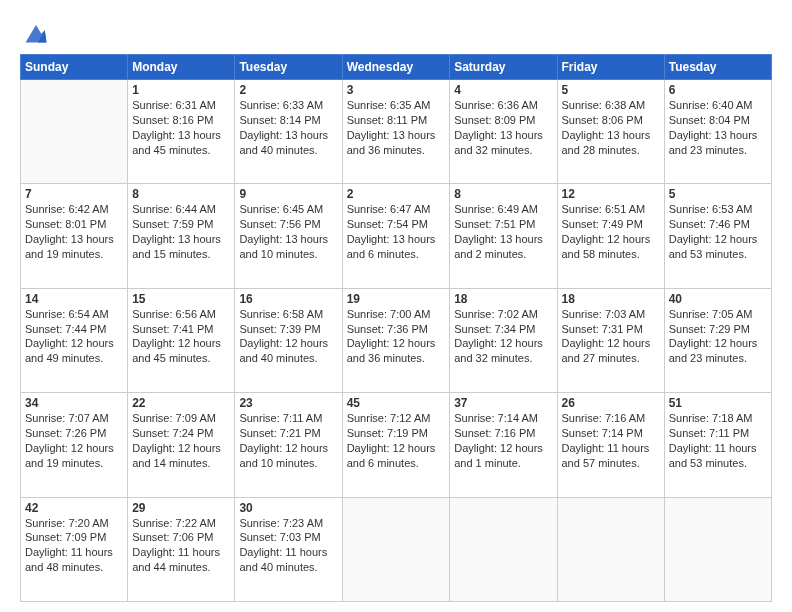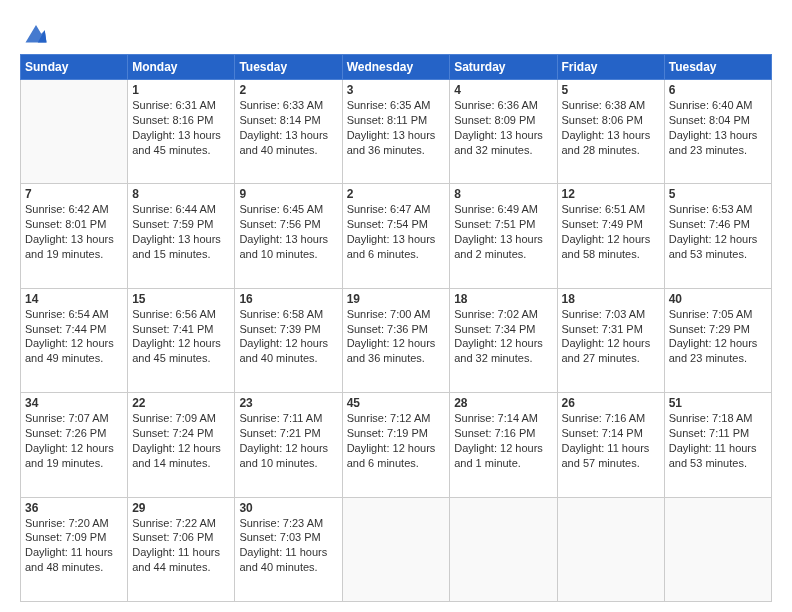--- a/index.html
+++ b/index.html
@@ -233,35 +233,35 @@
           </td>
           <td>
             <span class="day-num">23</span>
             <div class="day-info">Sunrise: 7:11 AM<br>Sunset: 7:21 PM<br>Daylight: 12 hours<br>and 10 minutes.</div>
           </td>
           <td>
             <span class="day-num">45</span>
             <div class="day-info">Sunrise: 7:12 AM<br>Sunset: 7:19 PM<br>Daylight: 12 hours<br>and 6 minutes.</div>
           </td>
           <td>
-            <span class="day-num">28</span>
+            <span class="day-num">37</span>
             <div class="day-info">Sunrise: 7:14 AM<br>Sunset: 7:16 PM<br>Daylight: 12 hours<br>and 1 minute.</div>
           </td>
           <td>
             <span class="day-num">26</span>
             <div class="day-info">Sunrise: 7:16 AM<br>Sunset: 7:14 PM<br>Daylight: 11 hours<br>and 57 minutes.</div>
           </td>
           <td>
             <span class="day-num">51</span>
             <div class="day-info">Sunrise: 7:18 AM<br>Sunset: 7:11 PM<br>Daylight: 11 hours<br>and 53 minutes.</div>
           </td>
         </tr>
         <tr>
           <td>
-            <span class="day-num">36</span>
+            <span class="day-num">42</span>
             <div class="day-info">Sunrise: 7:20 AM<br>Sunset: 7:09 PM<br>Daylight: 11 hours<br>and 48 minutes.</div>
           </td>
           <td>
             <span class="day-num">29</span>
             <div class="day-info">Sunrise: 7:22 AM<br>Sunset: 7:06 PM<br>Daylight: 11 hours<br>and 44 minutes.</div>
           </td>
           <td>
             <span class="day-num">30</span>
             <div class="day-info">Sunrise: 7:23 AM<br>Sunset: 7:03 PM<br>Daylight: 11 hours<br>and 40 minutes.</div>
           </td>

